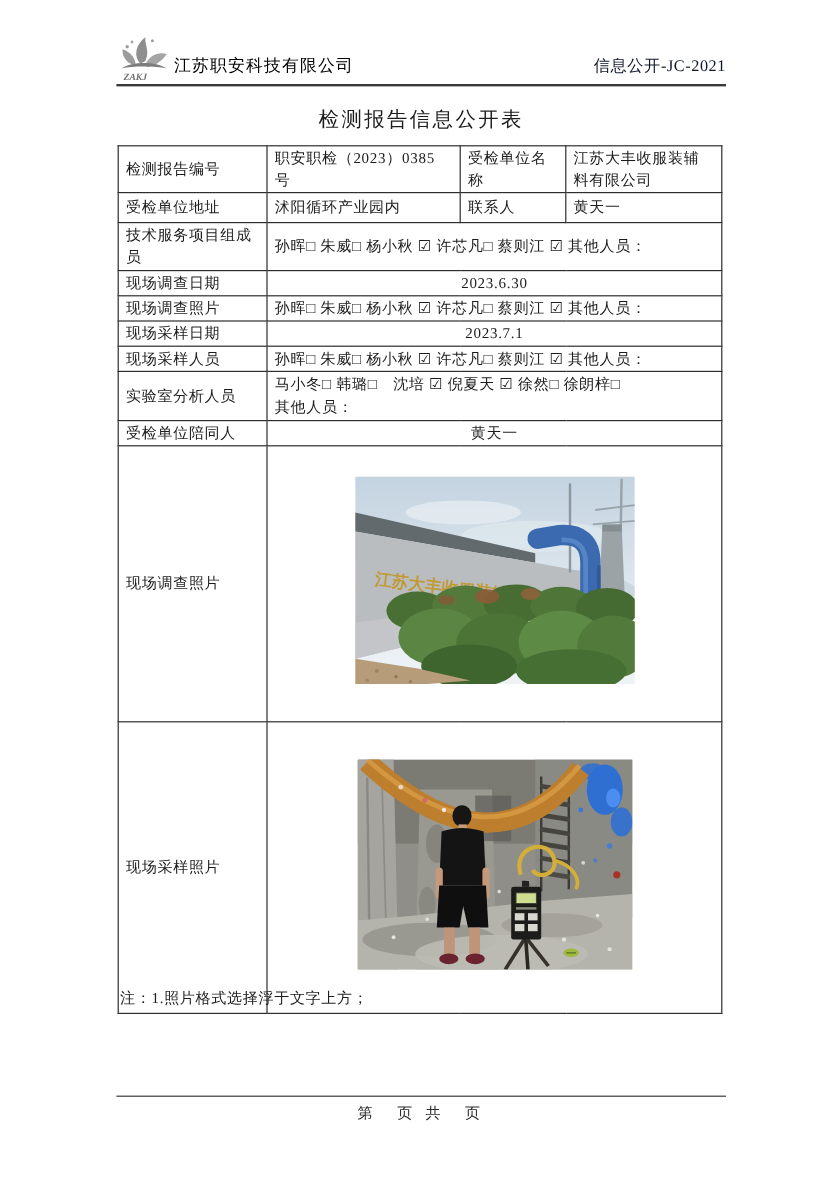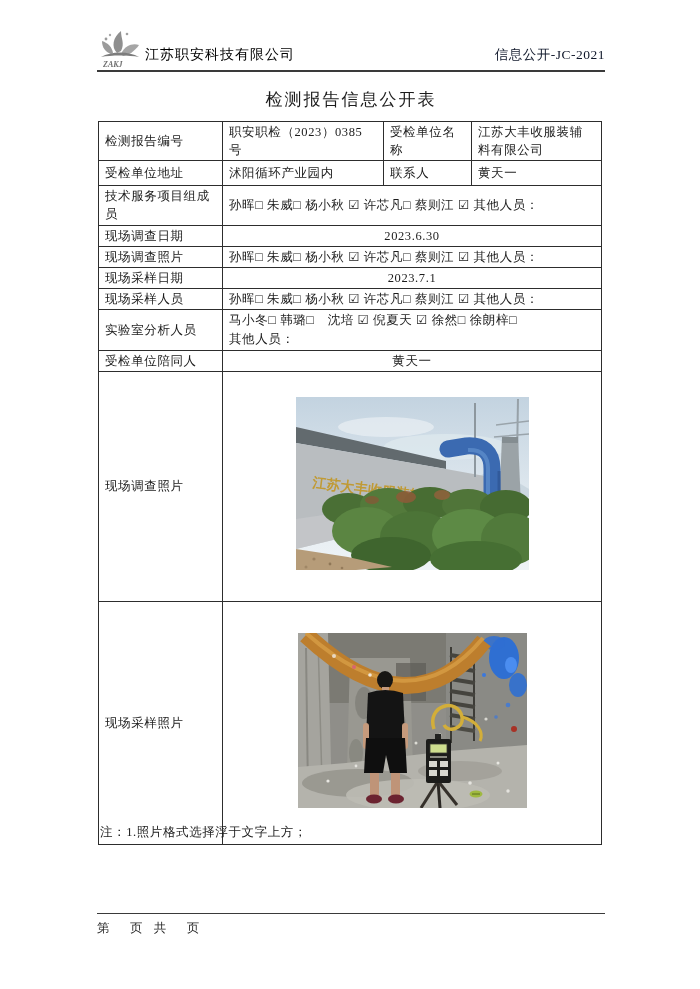--- a/index.html
+++ b/index.html
@@ -43,21 +43,21 @@
   td.ctr { text-align:center; }
   td.photo-cell { text-align:center; padding:4px 0; }
   .two-line { line-height:1.5; }
   
   .note {
     position:absolute; left:100px; top:824px; font-size:12.5px; letter-spacing:0.6px;
   }
   .footer {
     position:absolute; left:97px; right:95px; top:913px;
     border-top:1.5px solid #3a3a3a;
-    text-align:left; padding-top:6px;
+    text-align:center; padding-top:6px;
     font-size:12.5px; letter-spacing:4px; color:#2a2a2a;
   }
   .photo-frame { display:inline-block; line-height:0; }
 </style>
 </head>
 <body>
 
 <div class="page">
 
   <div class="header">

